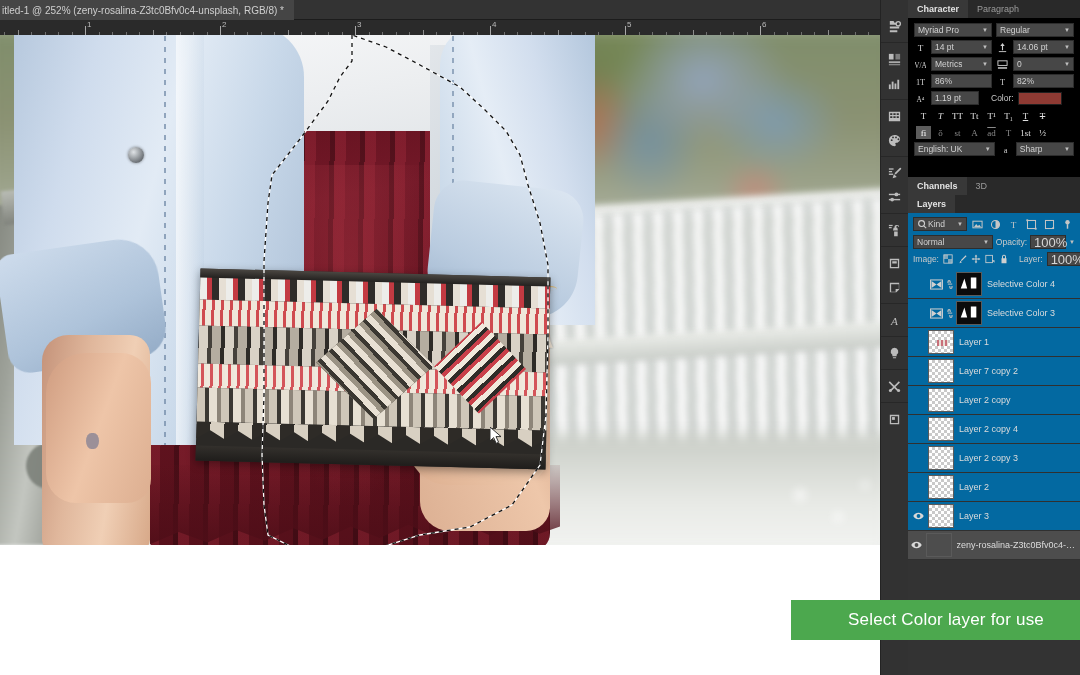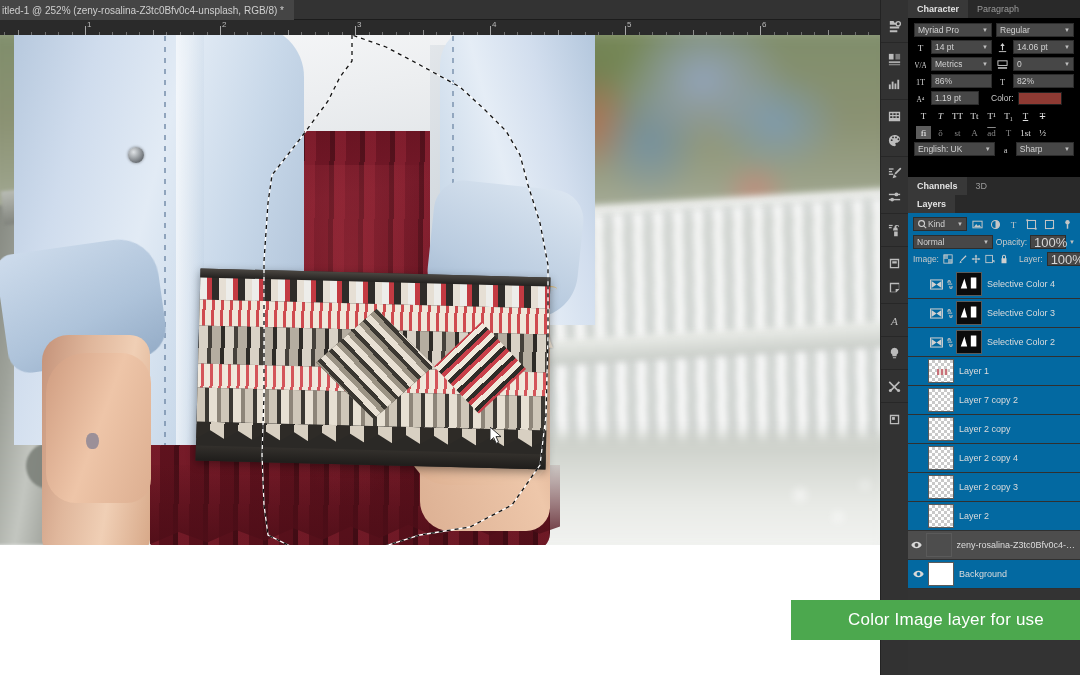--- a/index.html
+++ b/index.html
@@ -961,39 +961,20 @@
                 <rect x="1.6" y="5" width="4.8" height="1.1" fill="#c2c2c2"></rect>
               </svg>
             </div>
             <div class="thumb mask"><svg viewBox="0 0 26 24" style="width:100%;height:100%">
                 <path d="M4 17 8 6l3 11zM15 5h6v12h-6z" fill="#fff"></path>
               </svg></div>
             <div class="lname">Selective Color 3</div>
           </div>
           <div class="lrow">
             <div class="eyecol"></div>
-            <div class="maskic">
-              <svg viewBox="0 0 14 11">
-                <rect x="0.6" y="0.6" width="12.8" height="9.8" fill="none" stroke="#d0d0d0" stroke-width="1.1"></rect>
-                <path d="M1.6 1.6 7 5.5 12.4 1.6v7.8L7 5.5 1.6 9.4z" fill="#d0d0d0"></path>
-              </svg>
-            </div>
-            <div class="linkic">
-              <svg viewBox="0 0 8 12">
-                <path d="M3 1.2a1.8 1.8 0 0 1 1.8 1.8v1.4H3.6V3a.6.6 0 1 0-1.2 0v1.4H1.2V3A1.8 1.8 0 0 1 3 1.2zM5 10.8A1.8 1.8 0 0 1 3.2 9V7.6h1.2V9a.6.6 0 1 0 1.2 0V7.6h1.2V9A1.8 1.8 0 0 1 5 10.8z" fill="#c2c2c2"></path>
-                <rect x="1.6" y="5" width="4.8" height="1.1" fill="#c2c2c2"></rect>
-              </svg>
-            </div>
-            <div class="thumb mask"><svg viewBox="0 0 26 24" style="width:100%;height:100%">
-                <path d="M4 17 8 6l3 11zM15 5h6v12h-6z" fill="#fff"></path>
-              </svg></div>
-            <div class="lname">Selective Color 2</div>
-          </div>
-          <div class="lrow">
-            <div class="eyecol"></div>
             <div class="thumb" style="position: relative;">
               <div style="position:absolute;left:8px;top:9px;width:11px;height:6px;background:repeating-linear-gradient(90deg,#c8707a 0 2px,#e8dcd4 2px 4px)"></div>
             </div>
             <div class="lname">Layer 1</div>
           </div>
           <div class="lrow">
             <div class="eyecol"></div>
             <div class="thumb"></div>
             <div class="lname">Layer 7 copy 2</div>
           </div>
@@ -1010,39 +991,39 @@
           <div class="lrow">
             <div class="eyecol"></div>
             <div class="thumb"></div>
             <div class="lname">Layer 2 copy 3</div>
           </div>
           <div class="lrow">
             <div class="eyecol"></div>
             <div class="thumb"></div>
             <div class="lname">Layer 2</div>
           </div>
+          <div class="lrow">
+            <div class="eyecol">
+              <svg viewBox="0 0 14 10">
+                <path d="M7 .8C3.8.8 1.2 3 .4 5c.8 2 3.4 4.2 6.6 4.2S12.8 7 13.6 5C12.8 3 10.2.8 7 .8zm0 6.6A2.4 2.4 0 1 1 7 2.6a2.4 2.4 0 0 1 0 4.8z" fill="#d8d8d8"></path>
+              </svg>
+            </div>
+            <div class="thumb"></div>
+            <div class="lname">Layer 3</div>
+          </div>
           <div class="lrow sel">
             <div class="eyecol">
               <svg viewBox="0 0 14 10">
                 <path d="M7 .8C3.8.8 1.2 3 .4 5c.8 2 3.4 4.2 6.6 4.2S12.8 7 13.6 5C12.8 3 10.2.8 7 .8zm0 6.6A2.4 2.4 0 1 1 7 2.6a2.4 2.4 0 0 1 0 4.8z" fill="#d8d8d8"></path>
               </svg>
             </div>
             <div class="thumb photo-t"></div>
             <div class="lname">zeny-rosalina-Z3tc0Bfv0c4-unspla</div>
           </div>
-          <div class="lrow">
-            <div class="eyecol">
-              <svg viewBox="0 0 14 10">
-                <path d="M7 .8C3.8.8 1.2 3 .4 5c.8 2 3.4 4.2 6.6 4.2S12.8 7 13.6 5C12.8 3 10.2.8 7 .8zm0 6.6A2.4 2.4 0 1 1 7 2.6a2.4 2.4 0 0 1 0 4.8z" fill="#d8d8d8"></path>
-              </svg>
-            </div>
-            <div class="thumb white"></div>
-            <div class="lname">Background</div>
-          </div>
         </div>
     </div>
   </div>
 
   <div class="banner" style="background: rgb(76, 168, 78); color: rgb(255, 255, 255);">
-    <span>Color Image layer for use</span>
+    <span>Select Color layer for use</span>
   </div>
 
 </div>
 
 </body></html>

